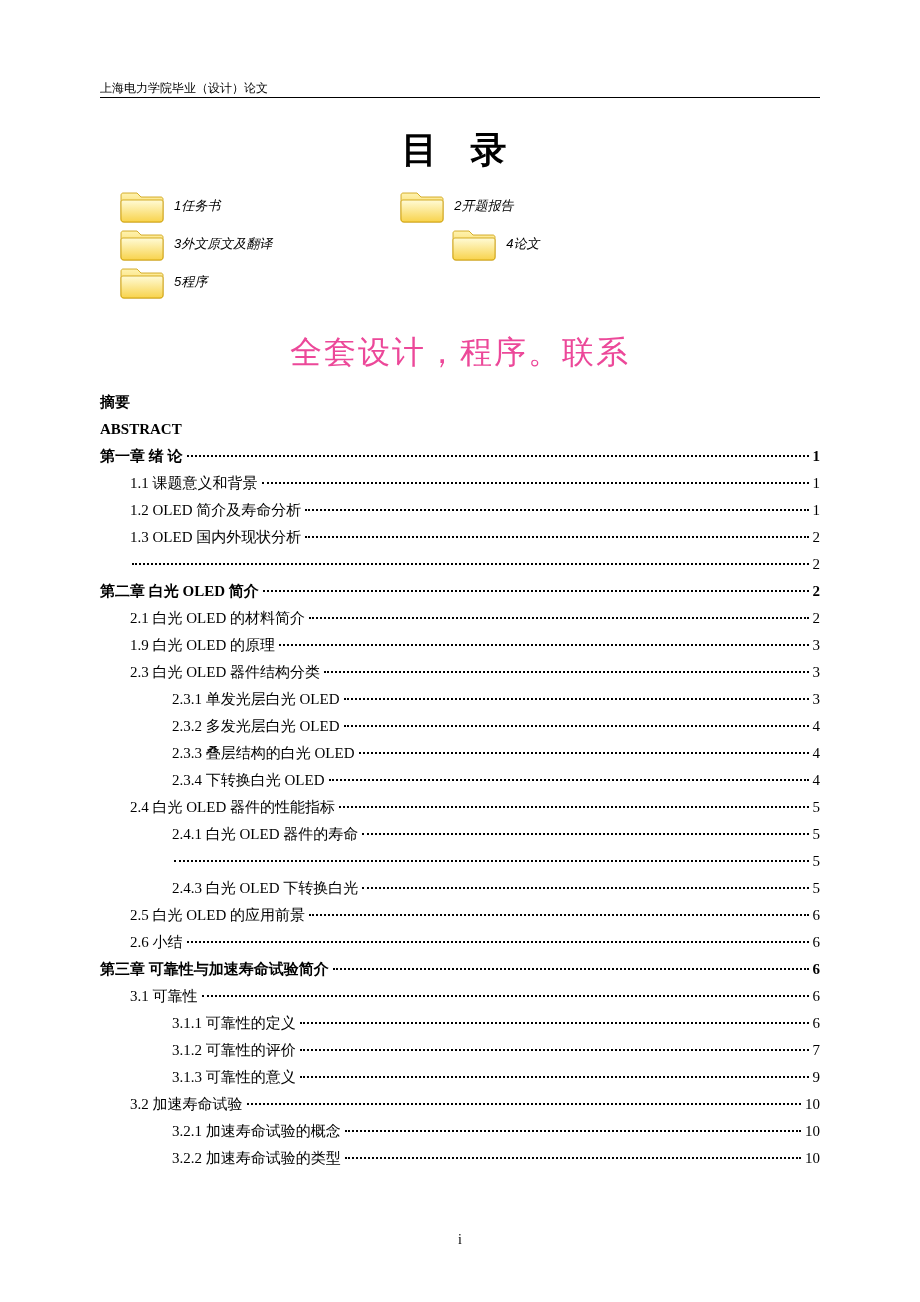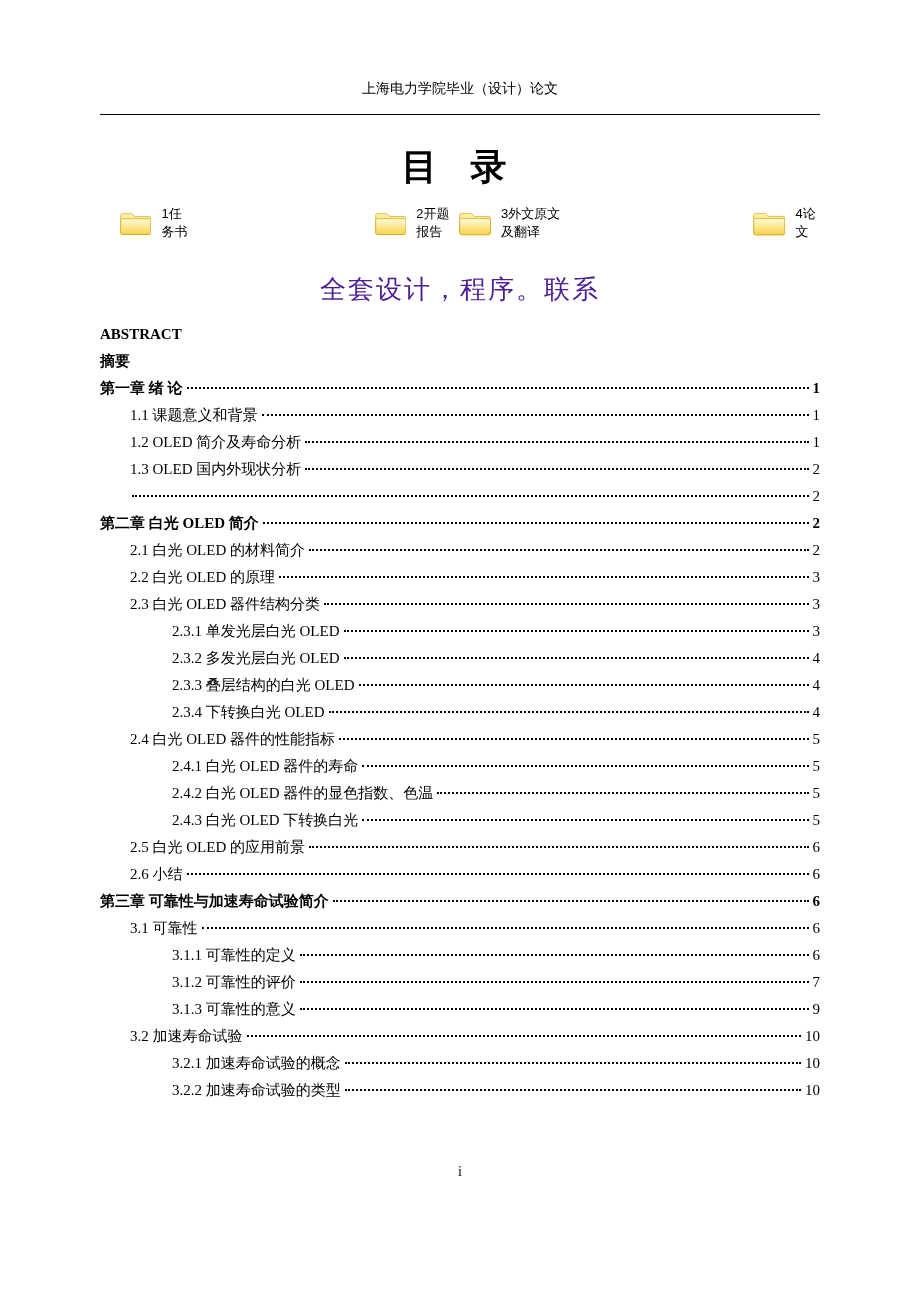--- a/index.html
+++ b/index.html
@@ -5,57 +5,57 @@
   * { margin: 0; padding: 0; box-sizing: border-box; }
   body {
     background: #fff;
     font-family: "SimSun", "宋体", serif;
     width: 920px;
     margin: 0 auto;
     padding: 80px 100px 60px 100px;
     color: #000;
   }
   .header-title {
-    text-align: center;
-    font-size: 14px;
-    padding-bottom: 16px;
+    font-size: 12px;
+    padding-bottom: 0;
     border-bottom: 1px solid #000;
     margin-bottom: 28px;
   }
   .toc-title {
     text-align: center;
     font-size: 36px;
     font-weight: bold;
     letter-spacing: 12px;
     margin-bottom: 12px;
   }
   .folder-grid {
     display: flex;
-    flex-direction: row;
+    flex-direction: column;
     gap: 0;
     padding-left: 20px;
     margin-bottom: 30px;
+    font-style: italic;
   }
   .folder-row {
     display: flex;
     gap: 180px;
   }
   .folder-item {
     display: flex;
     align-items: center;
     gap: 10px;
   }
   .folder-label {
     font-family: "SimSun", "宋体", sans-serif;
     font-size: 13px;
   }
   .subtitle {
     text-align: center;
-    color: #4c1d95;
-    font-size: 26px;
+    color: #ec4899;
+    font-size: 32px;
     font-family: "SimHei", "黑体", sans-serif;
     margin: 18px 0 14px 0;
     letter-spacing: 2px;
   }
   .toc {
     font-size: 15px;
     line-height: 1.8;
   }
   .toc-row {
     display: flex;
@@ -157,31 +157,50 @@
               <stop offset="0" stop-color="#fffbd6"></stop>
               <stop offset="1" stop-color="#f8d34c"></stop>
             </linearGradient>
           </defs>
           <path d="M3 6 h14 l4 4 h20 c1 0 2 1 2 2 v20 c0 2 -1 3 -3 3 H4 c-2 0 -3 -1 -3 -3 V8 c0 -1 1 -2 2 -2 z" fill="url(#fg1)" stroke="#c99a00" stroke-width="0.8"></path>
           <path d="M3 13 h38 c1 0 2 1 2 2 v17 c0 2 -1 3 -3 3 H4 c-2 0 -3 -1 -3 -3 V15 c0 -1 1 -2 2 -2 z" fill="url(#fg2)" stroke="#c99a00" stroke-width="0.8"></path>
         </svg>
         <span class="folder-label">4论文</span>
       </div>
     </div>
+    <div class="folder-row">
+      <div class="folder-item">
+        <svg width="44" height="38" viewBox="0 0 44 38">
+          <defs>
+            <linearGradient id="fg1" x1="0" y1="0" x2="0" y2="1">
+              <stop offset="0" stop-color="#fff3b0"></stop>
+              <stop offset="1" stop-color="#f4c430"></stop>
+            </linearGradient>
+            <linearGradient id="fg2" x1="0" y1="0" x2="0" y2="1">
+              <stop offset="0" stop-color="#fffbd6"></stop>
+              <stop offset="1" stop-color="#f8d34c"></stop>
+            </linearGradient>
+          </defs>
+          <path d="M3 6 h14 l4 4 h20 c1 0 2 1 2 2 v20 c0 2 -1 3 -3 3 H4 c-2 0 -3 -1 -3 -3 V8 c0 -1 1 -2 2 -2 z" fill="url(#fg1)" stroke="#c99a00" stroke-width="0.8"></path>
+          <path d="M3 13 h38 c1 0 2 1 2 2 v17 c0 2 -1 3 -3 3 H4 c-2 0 -3 -1 -3 -3 V15 c0 -1 1 -2 2 -2 z" fill="url(#fg2)" stroke="#c99a00" stroke-width="0.8"></path>
+        </svg>
+        <span class="folder-label">5程序</span>
+      </div>
+    </div>
   </div>
 
 <div class="subtitle">全套设计，程序。联系</div>
 
 <div class="toc" id="toc">
     <div class="toc-row l1 bold nopage">
+      <span class="toc-label">摘要</span>
+      <span class="toc-dots"></span>
+    </div>
+    <div class="toc-row l1 bold nopage">
       <span class="toc-label abstract-en">ABSTRACT</span>
-      <span class="toc-dots"></span>
-    </div>
-    <div class="toc-row l1 bold nopage">
-      <span class="toc-label">摘要</span>
       <span class="toc-dots"></span>
     </div>
     <div class="toc-row l1 bold">
       <span class="toc-label">第一章  绪    论</span>
       <span class="toc-dots"></span>
       <span class="toc-page">1</span>
     </div>
     <div class="toc-row l2">
       <span class="toc-label">1.1  课题意义和背景</span>
       <span class="toc-dots"></span>
@@ -205,21 +224,21 @@
       <span class="toc-label">第二章  白光 OLED 简介</span>
       <span class="toc-dots"></span>
       <span class="toc-page">2</span>
     </div>
     <div class="toc-row l2">
       <span class="toc-label">2.1  白光 OLED 的材料简介</span>
       <span class="toc-dots"></span>
       <span class="toc-page">2</span>
     </div>
     <div class="toc-row l2">
-      <span class="toc-label">2.2  白光 OLED 的原理</span>
+      <span class="toc-label">1.9  白光 OLED 的原理</span>
       <span class="toc-dots"></span>
       <span class="toc-page">3</span>
     </div>
     <div class="toc-row l2">
       <span class="toc-label">2.3  白光 OLED 器件结构分类</span>
       <span class="toc-dots"></span>
       <span class="toc-page">3</span>
     </div>
     <div class="toc-row l3">
       <span class="toc-label">2.3.1  单发光层白光 OLED</span>
@@ -245,21 +264,20 @@
       <span class="toc-label">2.4  白光 OLED 器件的性能指标</span>
       <span class="toc-dots"></span>
       <span class="toc-page">5</span>
     </div>
     <div class="toc-row l3">
       <span class="toc-label">2.4.1  白光 OLED 器件的寿命</span>
       <span class="toc-dots"></span>
       <span class="toc-page">5</span>
     </div>
     <div class="toc-row l3">
-      <span class="toc-label">2.4.2  白光 OLED 器件的显色指数、色温</span>
       <span class="toc-dots"></span>
       <span class="toc-page">5</span>
     </div>
     <div class="toc-row l3">
       <span class="toc-label">2.4.3  白光 OLED 下转换白光</span>
       <span class="toc-dots"></span>
       <span class="toc-page">5</span>
     </div>
     <div class="toc-row l2">
       <span class="toc-label">2.5  白光 OLED 的应用前景</span>

